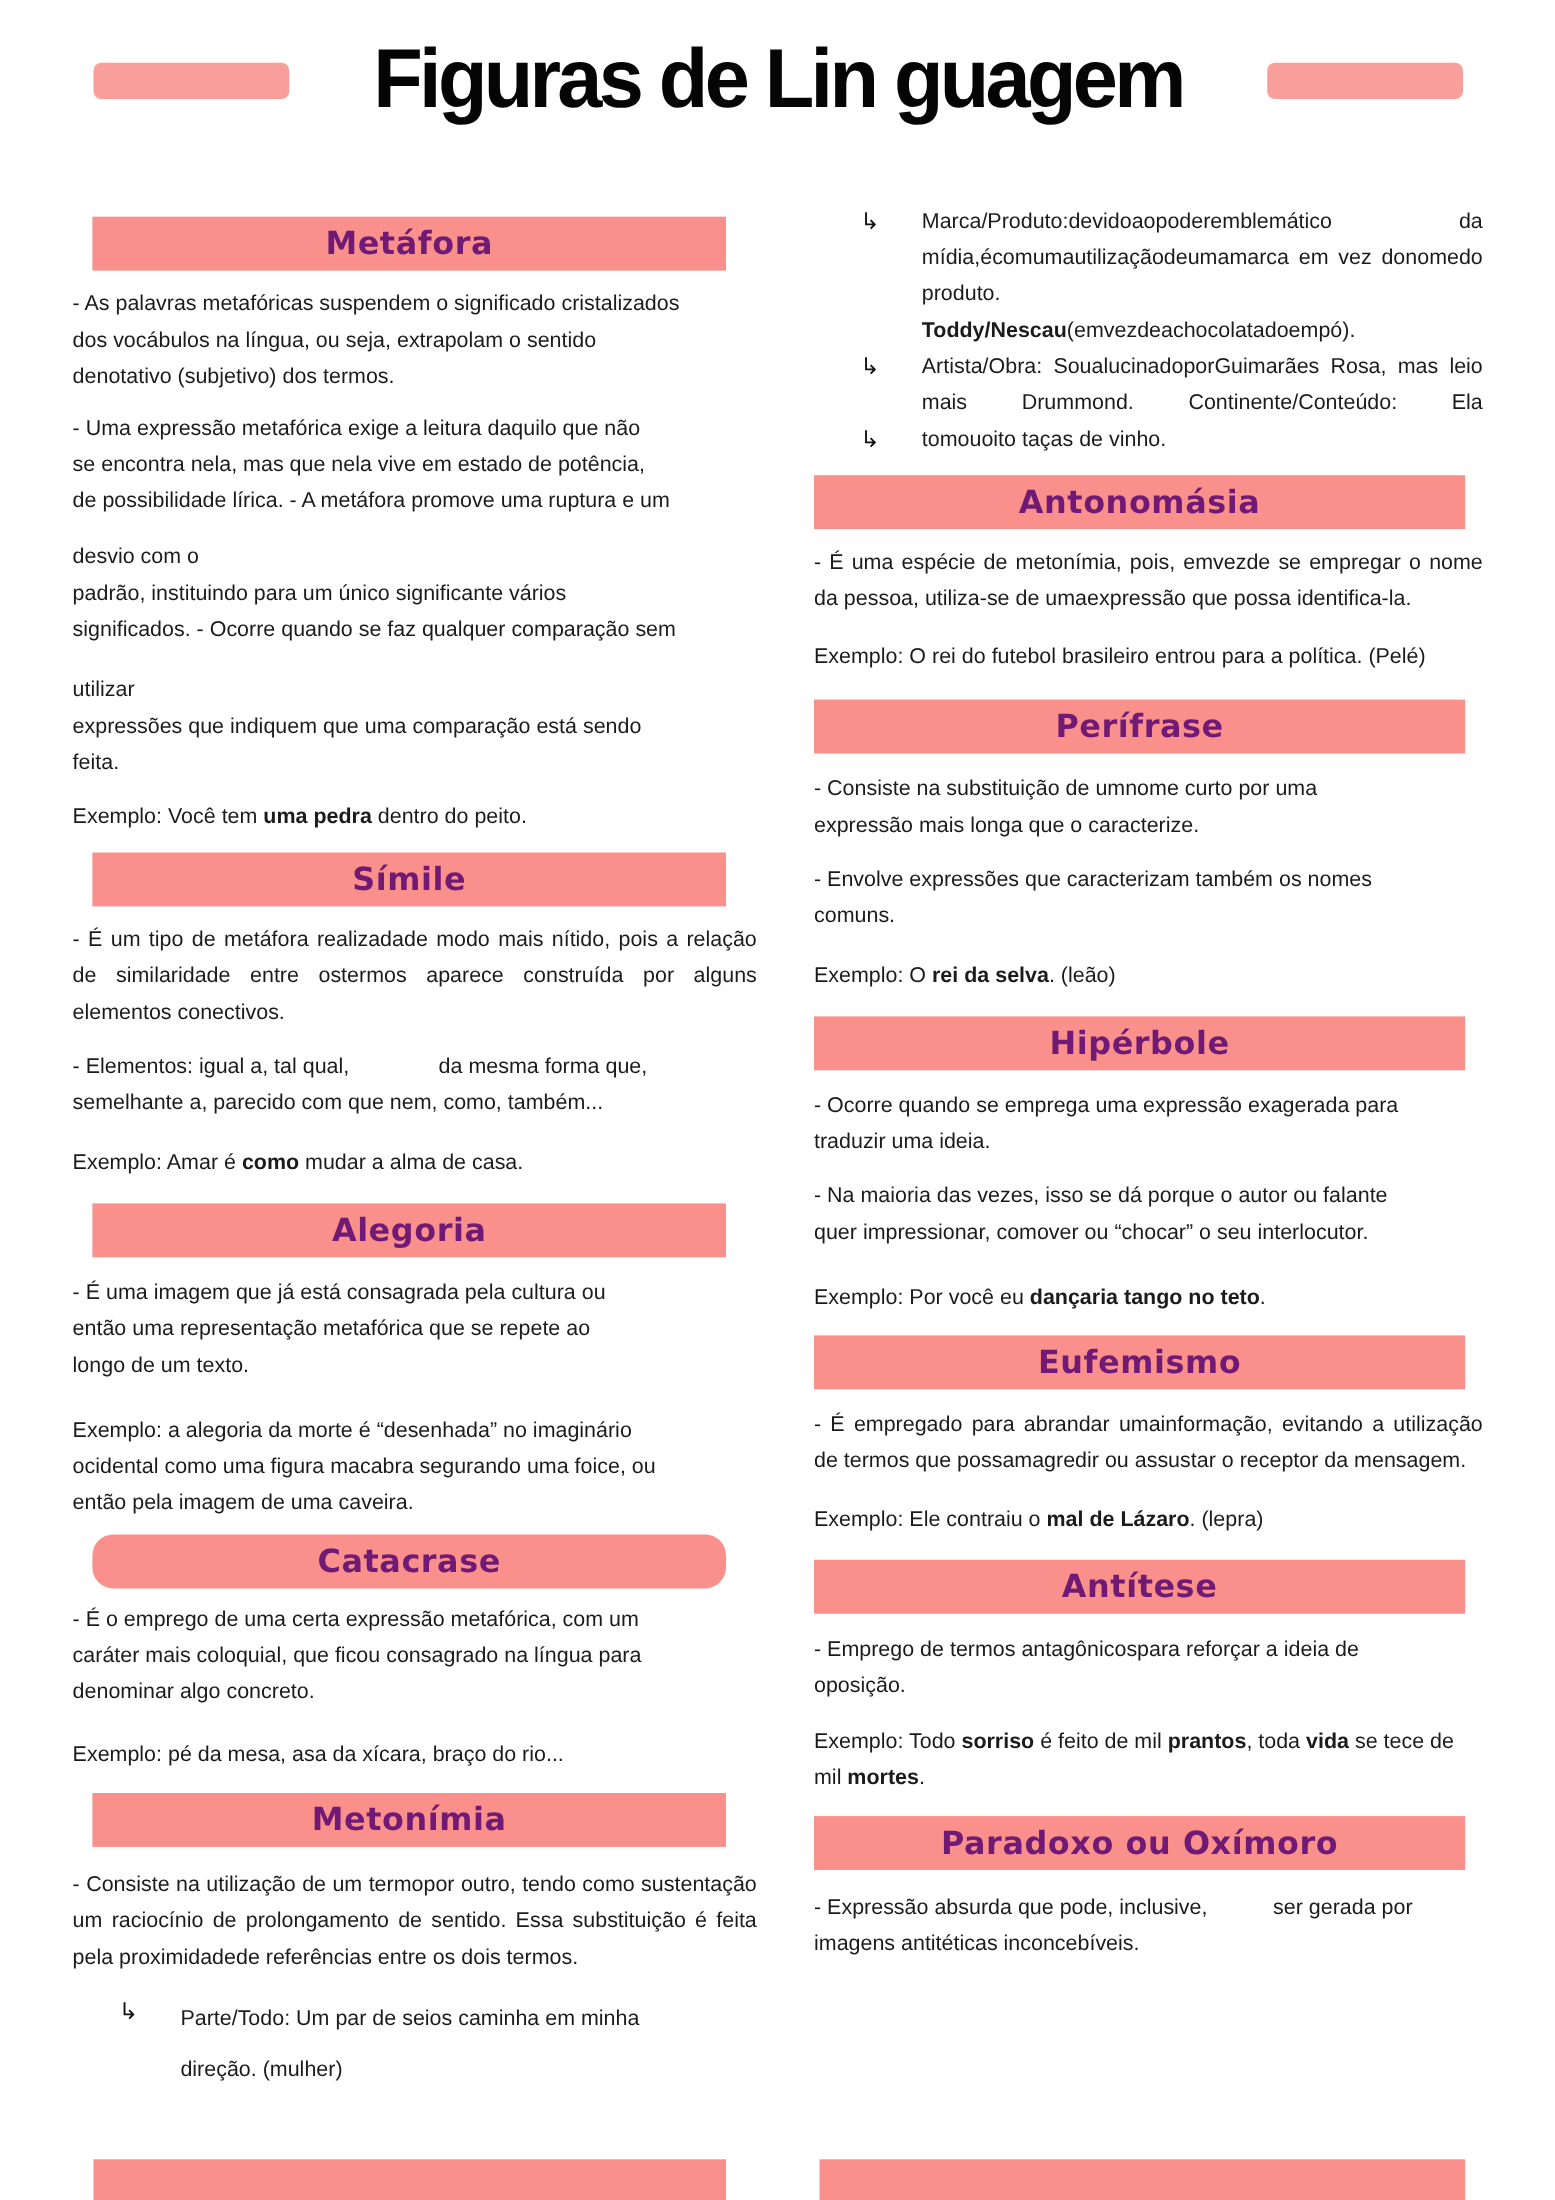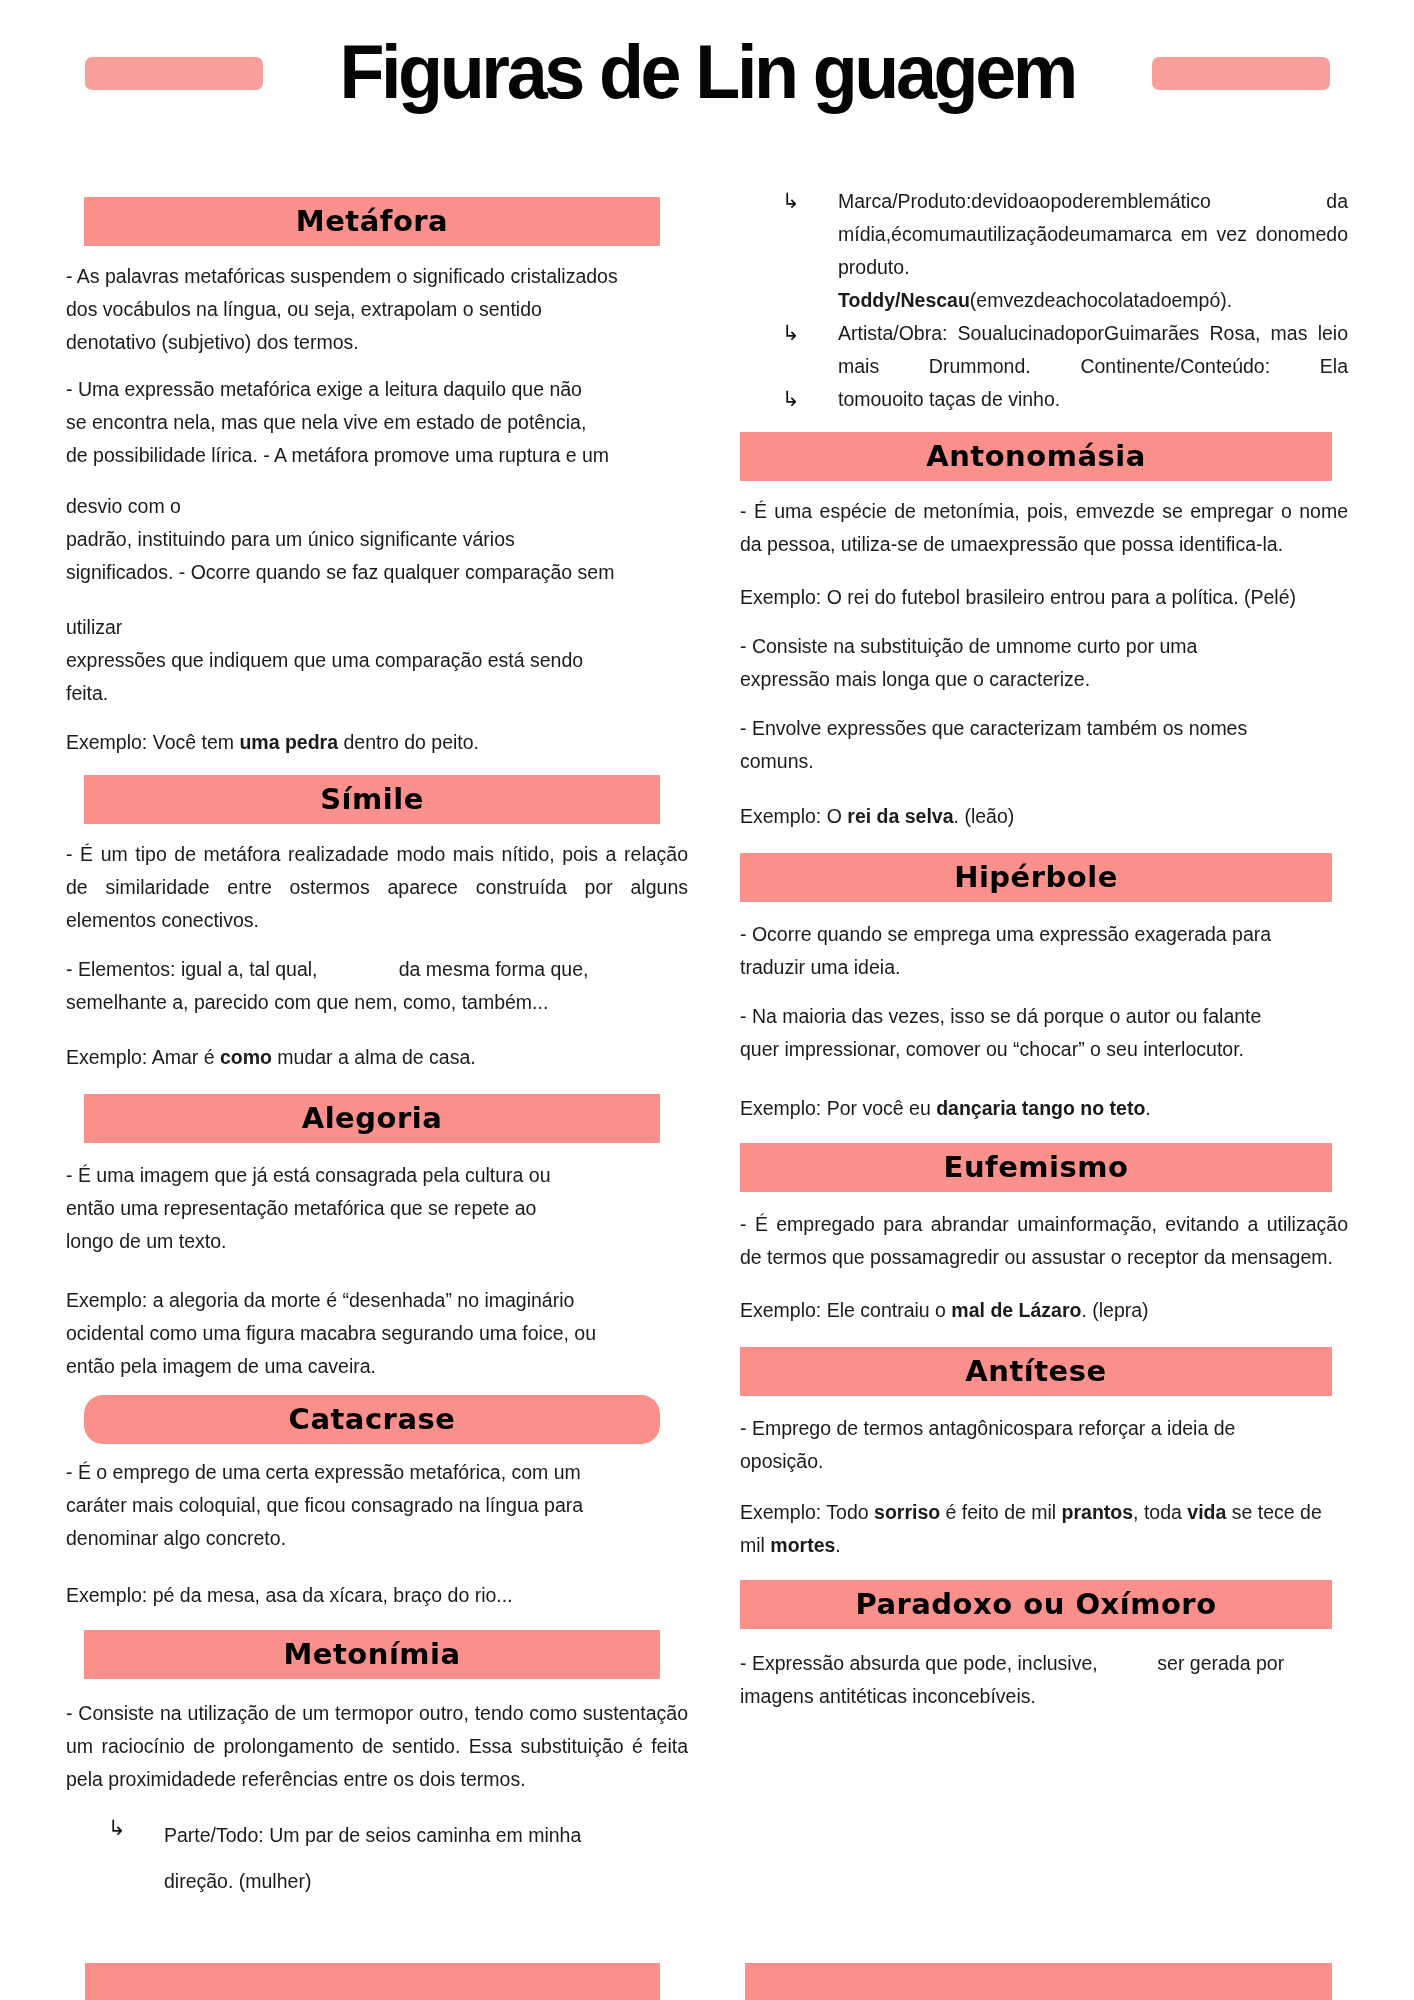--- a/index.html
+++ b/index.html
@@ -30,21 +30,21 @@
   .col{position:absolute;top:150px;}
   .col-left{left:66px;width:622px;}
   .col-right{left:740px;width:608px;}
   
   .hdr{
     height:49px;line-height:49px;
     background:#f9908b;
     text-align:center;
     font-family:"DejaVu Sans",sans-serif;
     font-weight:bold;font-size:29px;
-    color:#000000;letter-spacing:0.5px;
+    color:#701a75;letter-spacing:0.5px;
   }
   .col-left .hdr{margin-left:18px;width:576px;}
   .col-right .hdr{width:592px;}
   
   p{margin:0;font-size:19.5px;line-height:33px;color:#1b1b1b;}
   .para{text-align:left;}
   .j{text-align:justify;}
   .jall{text-align:justify;text-align-last:justify;}
   .example{text-align:left;}
   strong{font-weight:bold;}
@@ -120,20 +120,21 @@
           <span class="arrow">↳</span>
           <p><span>tomouoito taças de vinho.</span></p>
         </div>
       </section>
       <section>
         <div class="hdr" style="margin-top: 16px; background: rgb(249, 144, 139);">Antonomásia</div>
         <p class="para j" style="margin-top: 14px;"><span>- É uma espécie de metonímia, pois, emvezde se empregar o nome da pessoa, utiliza-se de umaexpressão que possa identifica-la.</span></p>
         <p class="example" style="margin-top: 20px;"><span>Exemplo: O rei do futebol brasileiro entrou para a política. (Pelé)</span></p>
       </section>
       <section>
+        <div class="hdr" style="margin-top: 22px; background: rgb(249, 144, 139);">Perífrase</div>
         <p class="para" style="margin-top: 16px;"><span>- Consiste na substituição de umnome curto por uma</span><br><span>expressão mais longa que o caracterize.</span></p>
         <p class="para" style="margin-top: 16px;"><span>- Envolve expressões que caracterizam também os nomes</span><br><span>comuns.</span></p>
         <p class="example" style="margin-top: 22px;"><span>Exemplo: O </span><strong>rei da selva</strong><span>. (leão)</span></p>
       </section>
       <section>
         <div class="hdr" style="margin-top: 20px; background: rgb(249, 144, 139);">Hipérbole</div>
         <p class="para" style="margin-top: 16px;"><span>- Ocorre quando se emprega uma expressão exagerada para</span><br><span>traduzir uma ideia.</span></p>
         <p class="para" style="margin-top: 16px;"><span>- Na maioria das vezes, isso se dá porque o autor ou falante</span><br><span>quer impressionar, comover ou “chocar” o seu interlocutor.</span></p>
         <p class="example" style="margin-top: 26px;"><span>Exemplo: Por você eu </span><strong>dançaria tango no teto</strong><span>.</span></p>
       </section>

